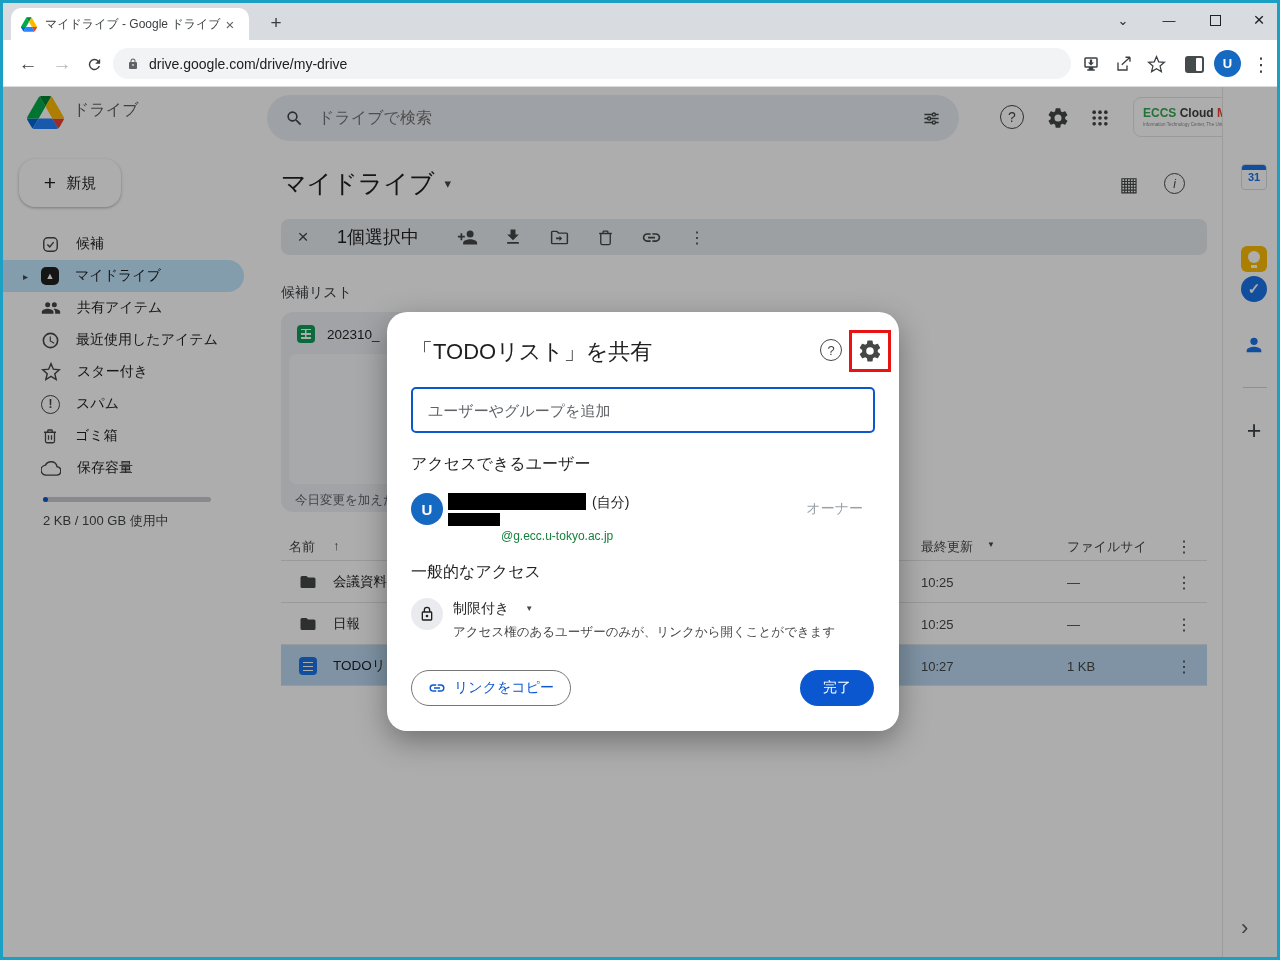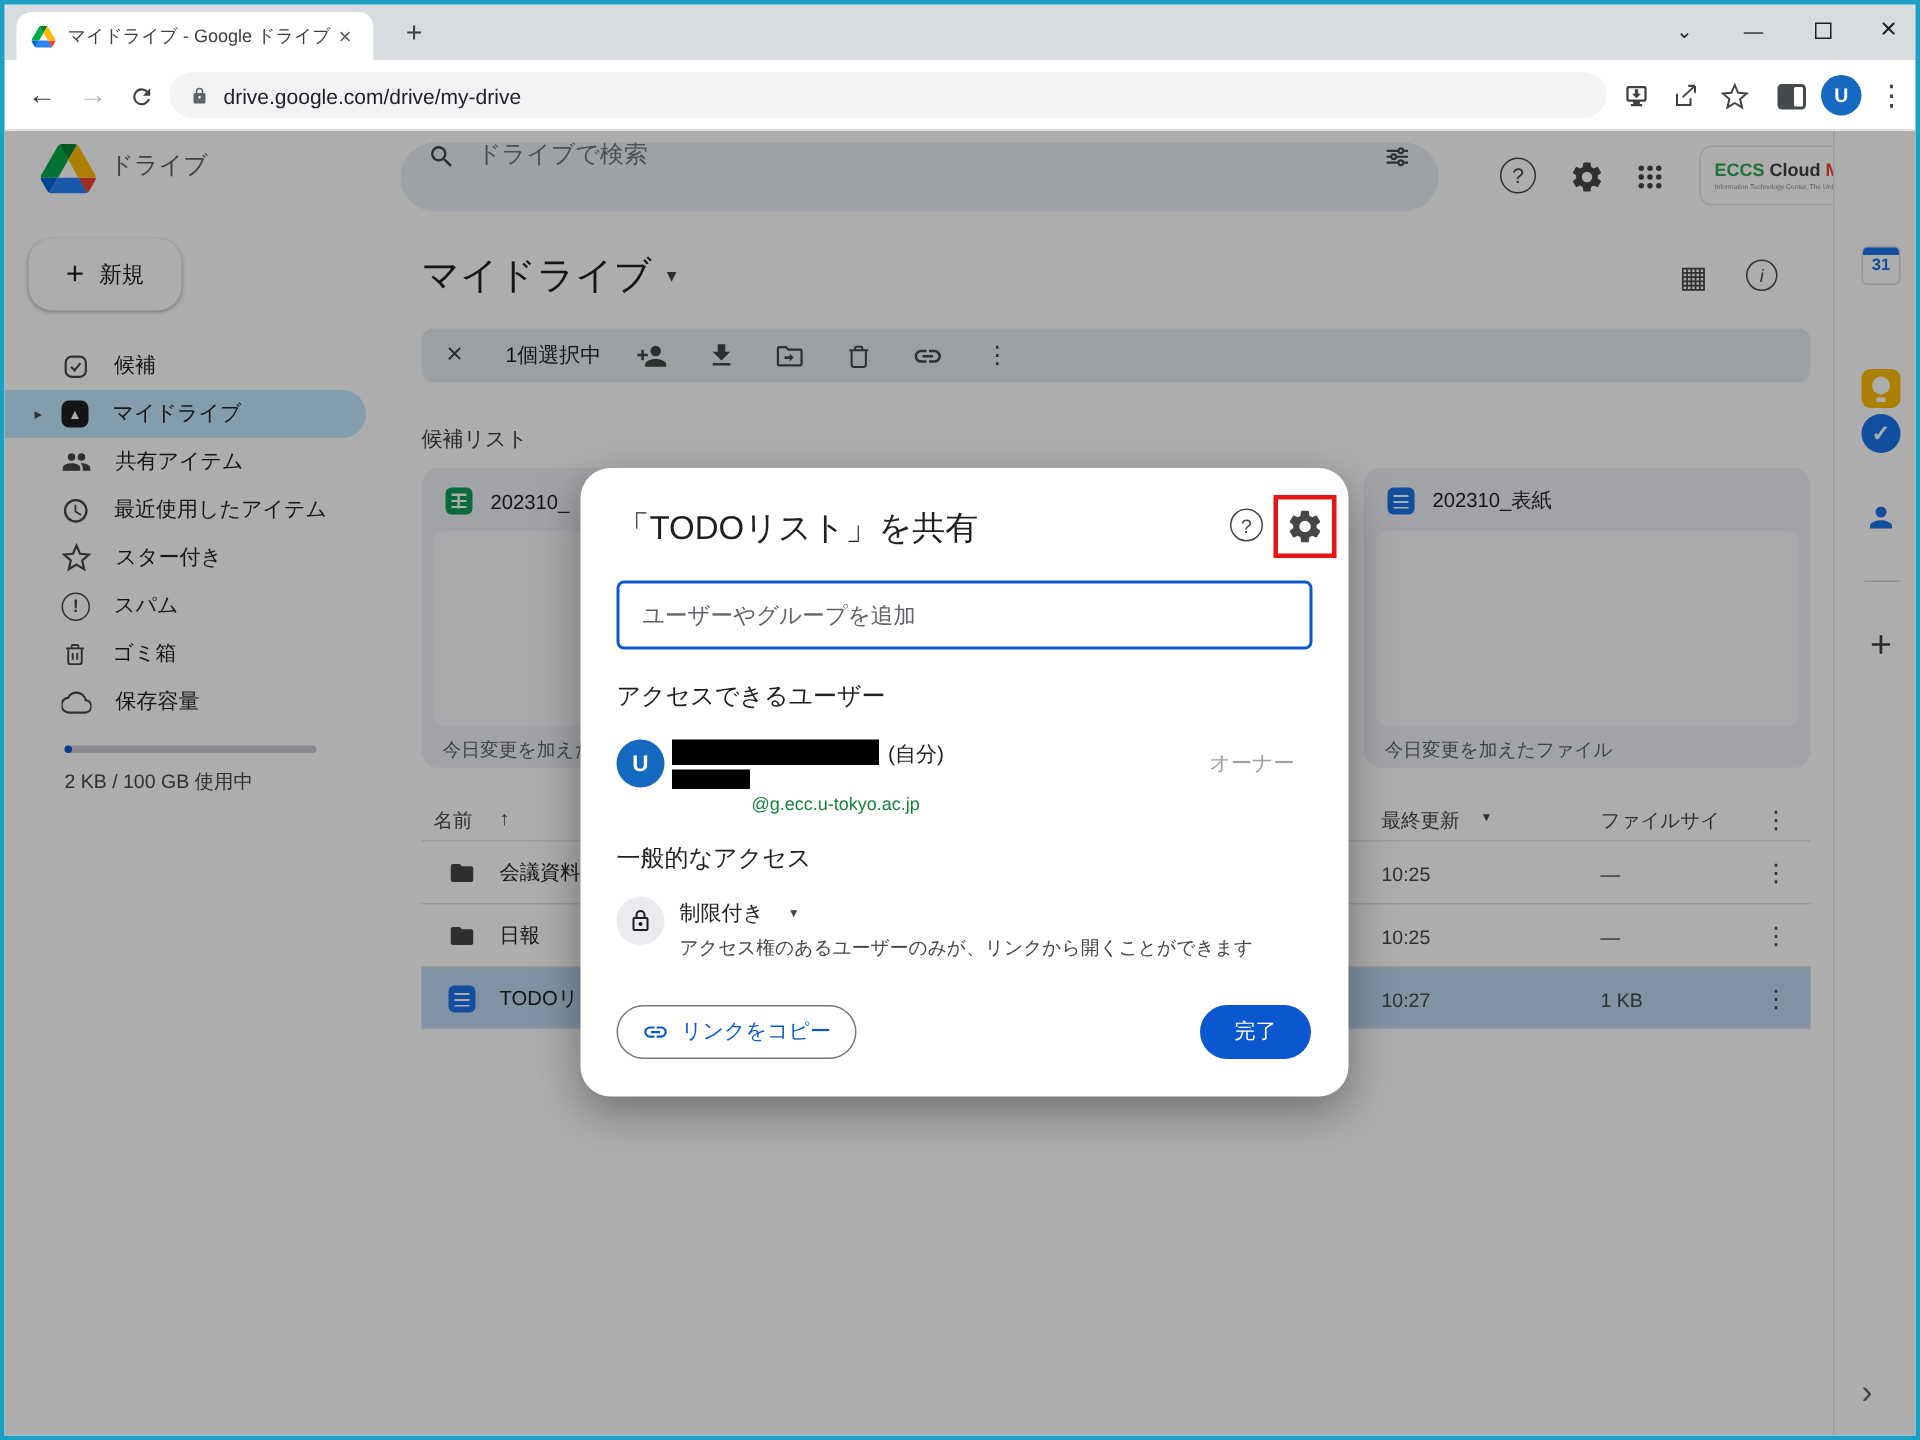--- a/index.html
+++ b/index.html
@@ -24,21 +24,21 @@
   .urlbar{position:absolute;left:110px;top:8px;width:958px;height:31px;background:#f1f3f4;border-radius:16px;display:flex;align-items:center;padding:0 14px}
   .url-text{font-size:14px;color:#202124;margin-left:10px}
   .avatar{border-radius:50%;background:#1669c1;color:#fff;display:flex;align-items:center;justify-content:center;font-weight:bold}
   .sbtoggle{width:19px;height:17px;background:#454a4d;border-radius:3px;position:relative}
   .sbtoggle::after{content:"";position:absolute;right:2px;top:2px;bottom:2px;width:6px;background:#fff;border-radius:1px}
   
   .page{position:absolute;left:3px;top:87px;right:3px;bottom:3px;background:#fff;overflow:hidden}
   .scrim{position:absolute;inset:0;background:rgba(0,0,0,.32);z-index:40}
   
   .appname{font-size:16px;color:#5f6368}
-  .search{position:absolute;left:264px;top:8px;width:692px;height:46px;background:#e9eef3;border-radius:23px;display:flex;align-items:flex-start;padding:0 18px}
+  .search{position:absolute;left:264px;top:8px;width:692px;height:46px;background:#e9eef3;border-radius:23px;display:flex;align-items:center;padding:0 18px}
   .search input{flex:1;border:none;background:transparent;outline:none;font-size:16px;color:#1f1f1f;margin-left:14px;font-family:inherit}
   .hdric{position:absolute;top:18px;width:26px;height:26px;display:flex;align-items:center;justify-content:center}
   .badge{position:absolute;left:1130px;top:10px;width:132px;height:40px;background:#fff;border-radius:8px;border:1px solid #e4e4e4}
   .brand{position:absolute;left:9px;top:8px;font-size:12px;font-weight:bold;letter-spacing:0;white-space:nowrap}
   .brandsub{position:absolute;left:9px;top:24px;font-size:4.5px;color:#8a8a8a;white-space:nowrap}
   
   .newbtn{position:absolute;left:16px;top:72px;width:102px;height:48px;background:#fff;border-radius:16px;box-shadow:0 1px 3px rgba(0,0,0,.3);display:flex;align-items:center;justify-content:center;gap:10px;font-size:15px;font-weight:500;color:#1f1f1f}
   .navitem{position:absolute;left:0;width:241px;height:32px;display:flex;align-items:center;padding-left:38px;gap:16px;font-size:14px;color:#1f1f1f;border-radius:0 20px 20px 0}
   .navitem.sel{background:#c2e7ff;font-weight:500}
   .expand{position:absolute;left:20px;font-size:10px;color:#444746}
@@ -281,21 +281,21 @@
 
   <div class="ptitle">
     <span>マイドライブ</span>
     <span style="font-size:13px;color:#444746">▾</span>
   </div>
   <div class="hdric" style="left:1113px;top:84px;font-size:20px;color:#444746">▦</div>
   <div class="hdric" style="left:1161px;top:86px;width:21px;height:21px;border:1.7px solid #444746;border-radius:50%;font-size:12px;font-style:italic;color:#444746">i</div>
 
   <div class="selbar">
     <span class="ic" style="font-size:19px;color:#444746;width:24px">×</span>
-    <span style="font-size:14px;color:#1f1f1f;margin-right:0">1個選択中</span>
+    <span style="font-size:18px;color:#1f1f1f;margin-right:14px">1個選択中</span>
     <span class="ic">
         <svg width="21" height="21" viewBox="0 0 24 24">
           <path fill="#444746" d="M15 12a4 4 0 1 0-4-4 4 4 0 0 0 4 4zM6 10V7H4v3H1v2h3v3h2v-3h3v-2zm9 4c-2.67 0-8 1.34-8 4v2h16v-2c0-2.66-5.33-4-8-4z"></path>
         </svg>
       </span>
     <span class="ic">
         <svg width="20" height="20" viewBox="0 0 24 24">
           <path fill="#444746" d="M5 20h14v-2H5zM19 9h-4V3H9v6H5l7 7z"></path>
         </svg>
       </span>
@@ -317,28 +317,20 @@
       </span>
     <span class="ic kebab">⋮</span>
   </div>
 
   <div class="seccap">候補リスト</div>
 
   <div class="card" style="left:278px">
     <div class="chead">
         <span class="fsheet"></span>
         <span>202310_</span>
-      </div>
-    <div class="cthumb"></div>
-    <div class="cfoot">今日変更を加えたファイル</div>
-  </div>
-  <div class="card" style="left:906px">
-    <div class="chead">
-        <span class="fdoc"></span>
-        <span>202310_表紙</span>
       </div>
     <div class="cthumb"></div>
     <div class="cfoot">今日変更を加えたファイル</div>
   </div>
 
   <div class="thead">
     <span class="abs" style="left:8px;top:6px">名前</span>
     <span class="abs" style="left:52px;top:6px;font-size:13px">↑</span>
     <span class="abs" style="left:640px;top:6px">最終更新</span>
     <span class="abs" style="left:706px;top:8px;font-size:8px">▼</span>

